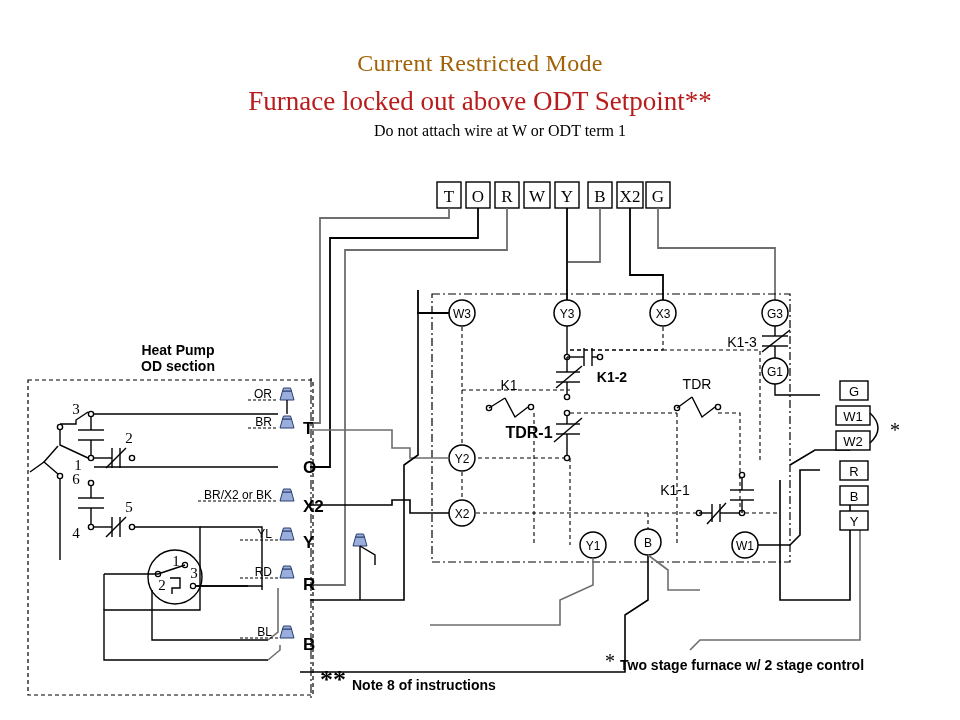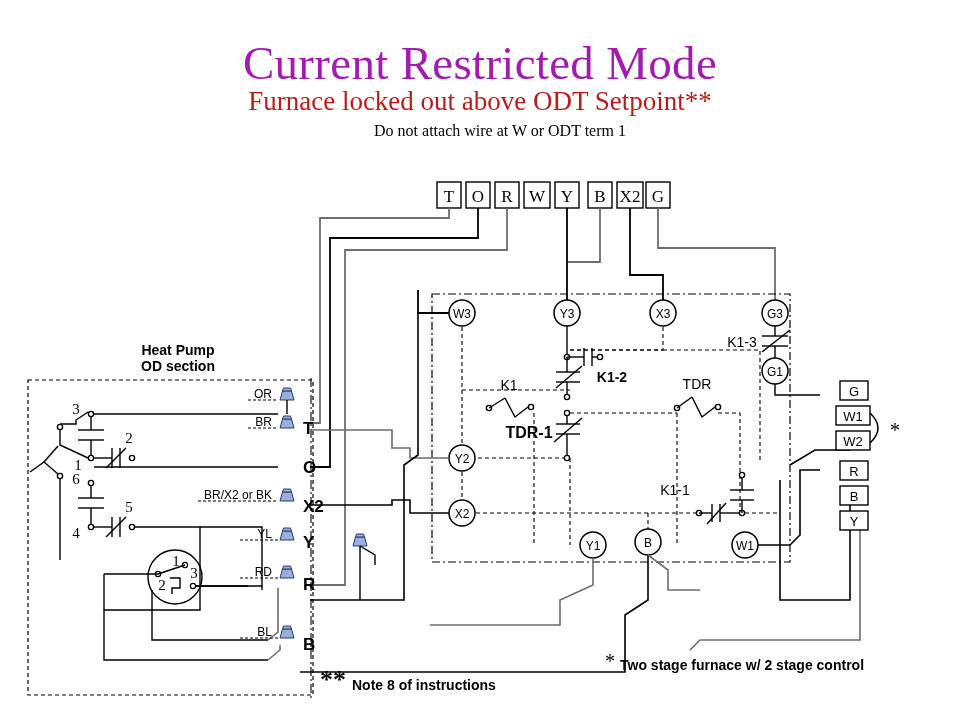--- a/index.html
+++ b/index.html
@@ -23,23 +23,23 @@
   .title-block {
     position: absolute;
     left: 0;
     top: 42px;
     width: 960px;
     text-align: center;
     pointer-events: none;
   }
   .title-main {
     font-family: "Liberation Serif", serif;
-    font-size: 47px;
+    font-size: 24px;
     line-height: 42px;
-    color: #a21caf;
+    color: #a16207;
     letter-spacing: 0.3px;
   }
   .title-sub {
     font-family: "Liberation Serif", serif;
     font-size: 27px;
     line-height: 34px;
     color: #b91c1c;
   }
   .title-note {
     font-family: "Liberation Serif", serif;

